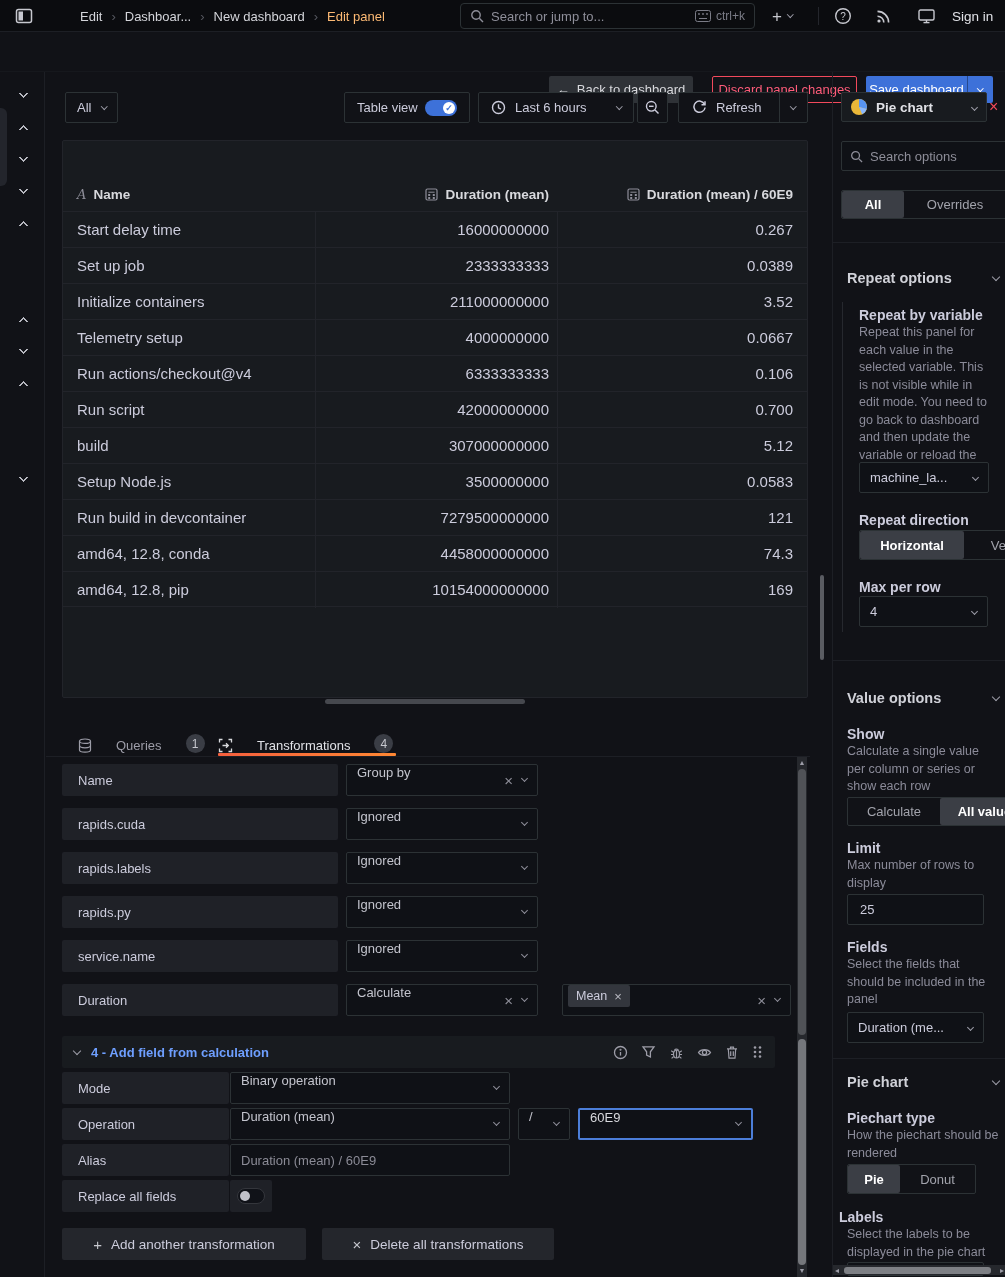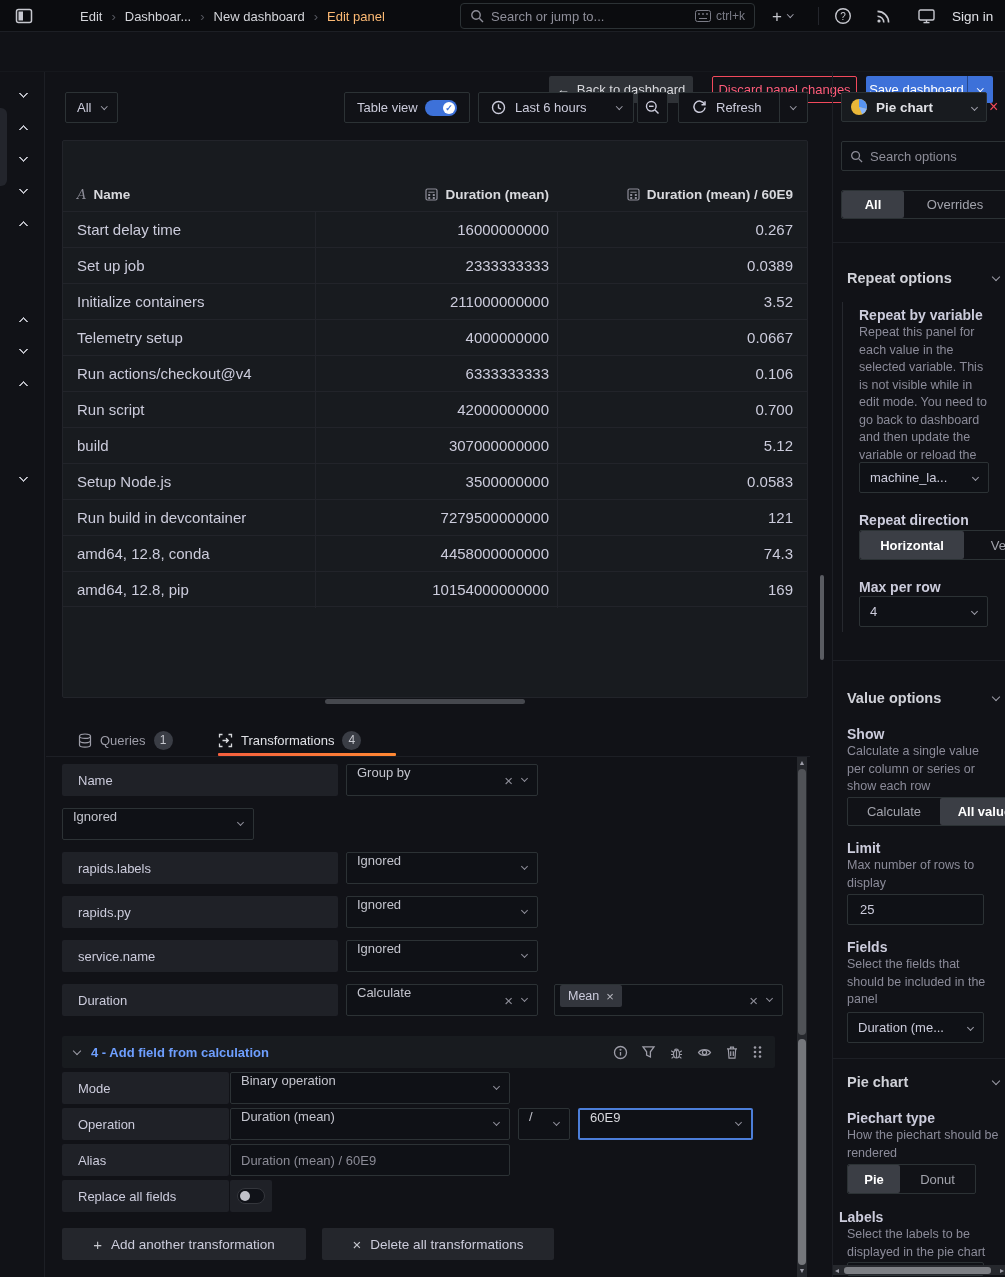--- a/index.html
+++ b/index.html
@@ -76,41 +76,41 @@
   .trow{display:flex;height:36px;align-items:center;border-top:1px solid #22242a;font-size:15px}
   .trow:last-child{border-bottom:1px solid #22242a}
   .tc-name{flex:0 0 252px;padding-left:14px}
   .tc-mid{flex:0 0 242px;text-align:right;padding-right:8px}
   .tc-last{flex:1;text-align:right;padding-right:14px}
   .vline{position:absolute;top:70px;width:1px;height:397px;background:#22242a}
   .hscroll{position:absolute;left:325px;top:699px;width:200px;height:5px;background:#46484e;border-radius:3px;cursor:pointer}
 
   
   .tabsline{position:absolute;left:46px;top:756px;width:764px;height:1px;background:#1d1f25}
-  .tab{position:absolute;top:727px;height:26px;display:flex;align-items:center;gap:8px;cursor:pointer}
+  .tab{position:absolute;top:727px;height:26px;display:flex;align-items:flex-end;gap:24px;cursor:pointer}
   .tab-q{left:78px;color:#9d9da8}
   .tab-t{left:218px;color:#e0e1e6}
   .badge{background:#3a3d45;border-radius:10px;min-width:19px;height:19px;display:flex;align-items:center;
     justify-content:center;font-size:12px;color:#c7c8cf;padding:0 6px}
   .tab-underline{position:absolute;left:218px;top:753px;width:178px;height:3px;border-radius:1px;
     background:linear-gradient(90deg,#f55f3e,#ff8833)}
 
   
   .gbrows{position:absolute;left:62px;top:764px;display:flex;flex-direction:column;gap:12px}
   .gb-row{display:flex;height:32px}
   .fld{width:276px;background:#1f2127;border-radius:2px;display:flex;align-items:center;
     padding-left:16px;margin-right:8px;color:#ccccdc}
   .sel{height:32px;background:#0f1116;border:1px solid #2c3235;border-radius:2px;display:flex;
     padding:0 10px;color:#c3c4cd;cursor:pointer}
   .gb-sel{width:192px}
   .sel-v{flex:1;white-space:nowrap;overflow:hidden}
   .sel-icons{display:flex;align-items:center;gap:9px;color:#8e8e99}
   .sel-icons .chv{width:5px;height:5px;margin-top:-3px}
   .xclear{font-size:15px;line-height:1}
-  .ms{width:229px;margin-left:16px;padding:0 10px 0 5px}
+  .ms{width:229px;margin-left:24px;padding:0 10px 0 5px}
   .chip{background:#33363d;border-radius:2px;height:22px;display:flex;align-items:center;gap:7px;
     padding:0 8px;color:#ccccdc;font-size:12.5px}
   .chip-x{font-size:13px;color:#b9bac2}
   .ms .sel-icons{margin-left:auto}
 
   .calc-head{position:absolute;left:62px;top:1036px;width:713px;height:32px;background:#181b1f;
     border-radius:2px;display:flex;align-items:center;gap:11px;padding:0 12px}
   .calc-head .chv{color:#9d9da8;margin-top:-2px}
   .calc-title{color:#6e9fff;font-weight:bold;font-size:13px}
   .calc-icons{margin-left:auto;display:flex;gap:13px;align-items:center;color:#9d9da8}
@@ -451,20 +451,21 @@
         <div class="fld">Name</div>
         <div class="sel gb-sel">
           <span class="sel-v">Group by</span>
           <span class="sel-icons">
             <span class="xclear">×</span>
             <span class="chv"></span>
           </span>
         </div>
       </div>
       <div class="gb-row">
+        <div class="fld">rapids.cuda</div>
         <div class="sel gb-sel">
           <span class="sel-v">Ignored</span>
           <span class="sel-icons">
             <span class="chv"></span>
           </span>
         </div>
       </div>
       <div class="gb-row">
         <div class="fld">rapids.labels</div>
         <div class="sel gb-sel">

